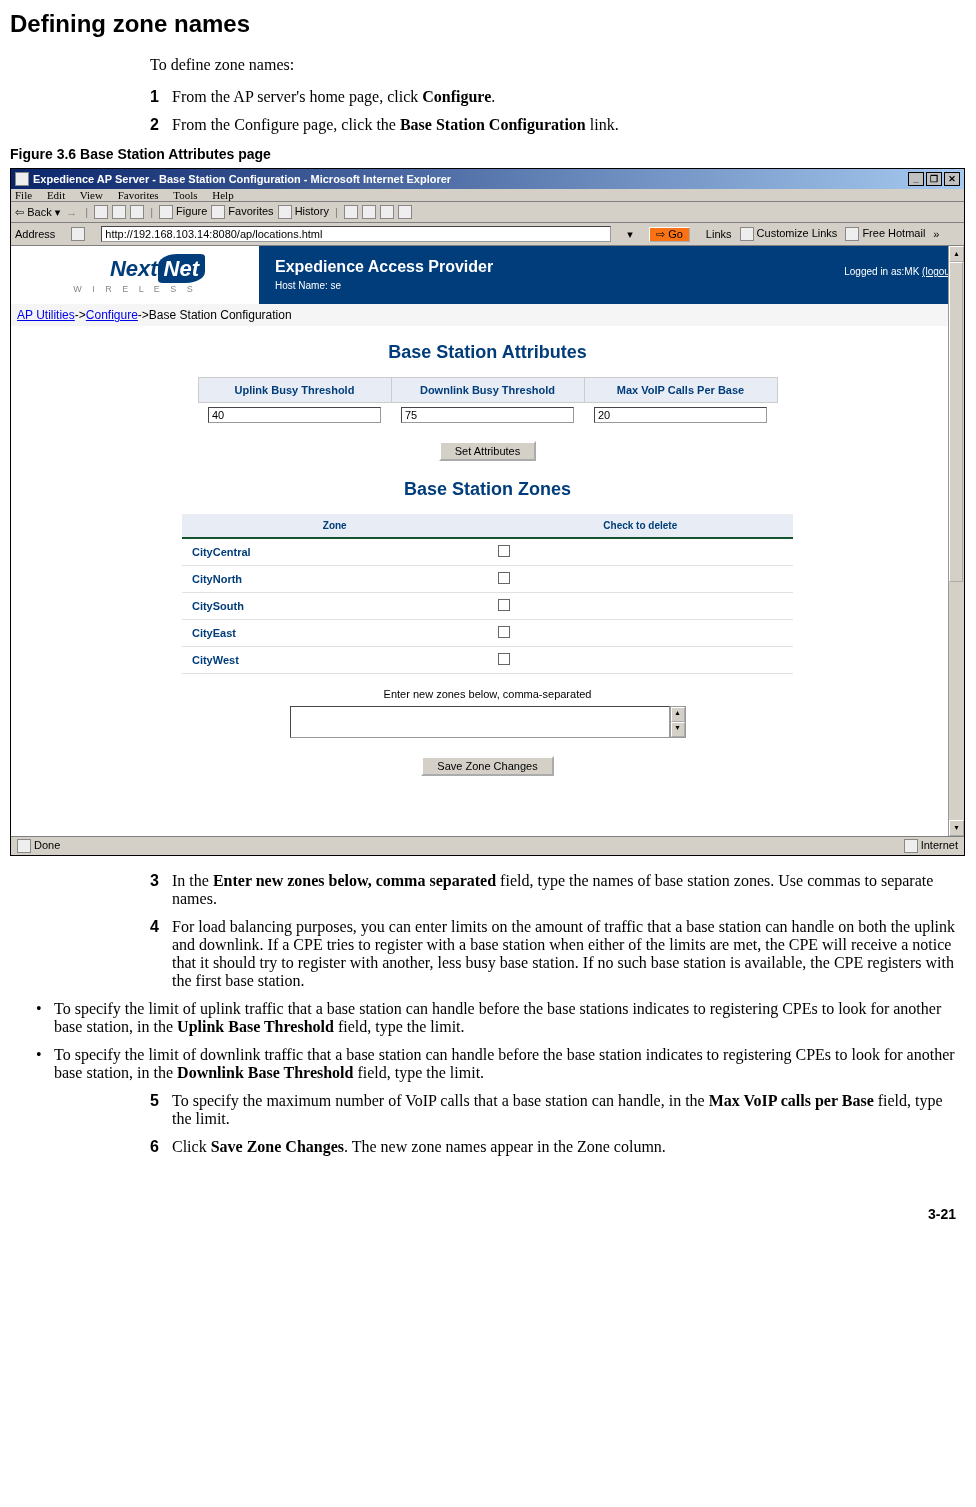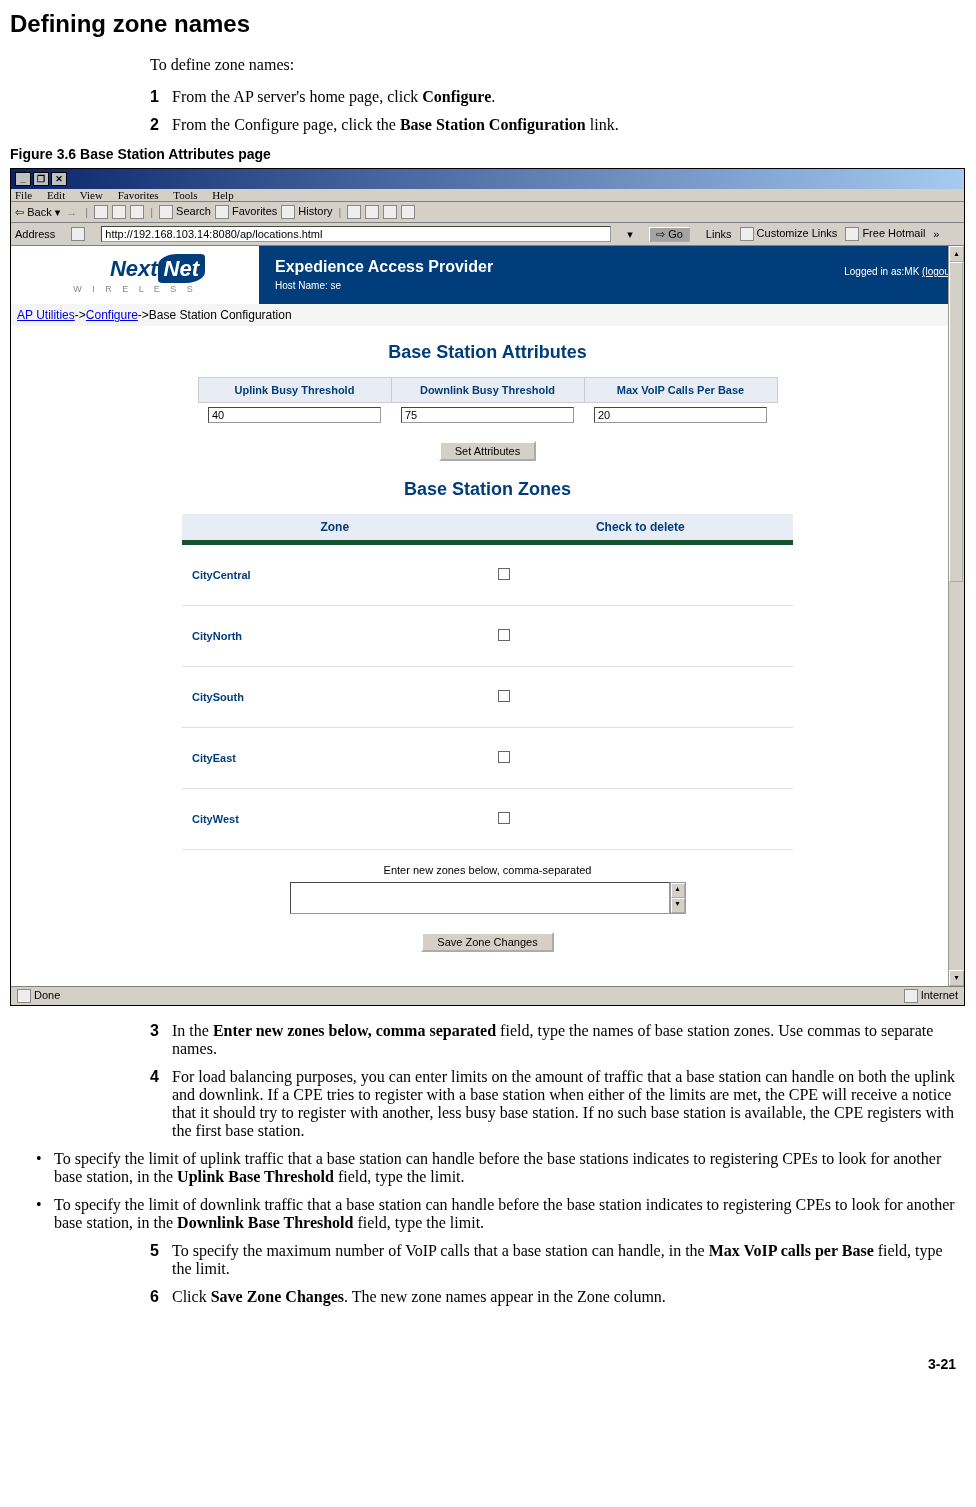--- a/index.html
+++ b/index.html
@@ -96,21 +96,21 @@
     }
     .ie-addr-input {
       background: #fff;
       border: 1px inset #999;
       padding: 1px 3px;
       font-size: 11px;
       flex: 0 0 510px;
     }
     .ie-addr-go {
       border: 1px outset #fff;
-      background: #a3a3a3;
+      background: #f97316;
       padding: 0 6px;
     }
     .ie-links-sec {
       display: flex;
       gap: 8px;
       align-items: center;
     }
     .ie-content {
       background: #fff;
       position: relative;
@@ -217,32 +217,32 @@
     }
     .center-row { text-align: center; margin-bottom: 18px; }
     .zone-table {
       margin: 0 auto 14px;
       border-collapse: collapse;
       width: 70%;
     }
     .zone-table th {
       background: #e8ecf4;
       color: #003d7a;
-      font-size: 12px;
+      font-size: 10px;
       font-weight: bold;
       padding: 6px;
-      border-bottom: 5px solid #14532d;
+      border-bottom: 2px solid #14532d;
     }
     .zone-table th:first-child { width: 50%; }
     .zone-table td {
       font-family: Verdana, sans-serif;
       font-size: 11px;
       font-weight: bold;
       color: #003d7a;
-      padding: 23px 10px;
+      padding: 6px 10px;
       border-bottom: 1px solid #e0e0e0;
     }
     .zone-table td:nth-child(2) { color: #000; font-weight: normal; }
     .zone-cb {
       width: 12px; height: 12px;
       border: 1px solid #666;
       display: inline-block;
       background: #fff;
     }
     .new-zones {
@@ -347,20 +347,24 @@
   <span class="step-text">
     <span>From the Configure page, click the </span><b>Base Station Configuration</b><span> link.</span>
   </span>
 </div>
 
 <p class="figure-caption">Figure 3.6   Base Station Attributes page</p>
 
 <div class="screenshot-wrap">
 
   <div class="ie-titlebar">
+    <div class="ie-title-left">
+      <span class="ie-icon"></span>
+      <span>Expedience AP Server - Base Station Configuration - Microsoft Internet Explorer</span>
+    </div>
     <div class="ie-title-buttons">
       <span class="ie-title-btn">_</span>
       <span class="ie-title-btn">❐</span>
       <span class="ie-title-btn">✕</span>
     </div>
   </div>
 
   <div class="ie-menubar">
     <span>File</span>
     <span>Edit</span>
@@ -371,21 +375,21 @@
   </div>
 
   <div class="ie-toolbar">
     <span>⇦ <span>Back</span> ▾</span>
     <span class="tb-sep">→</span>
     <span class="tb-sep">|</span>
     <span class="ie-icon"></span>
     <span class="ie-icon"></span>
     <span class="ie-icon"></span>
     <span class="tb-sep">|</span>
-    <span><span class="ie-icon"></span> <span>Search</span></span>
+    <span><span class="ie-icon"></span> <span>Figure</span></span>
     <span><span class="ie-icon"></span> <span>Favorites</span></span>
     <span><span class="ie-icon"></span> <span>History</span></span>
     <span class="tb-sep">|</span>
     <span class="ie-icon"></span>
     <span class="ie-icon"></span>
     <span class="ie-icon"></span>
     <span class="ie-icon"></span>
   </div>
 
   <div class="ie-addressbar">

